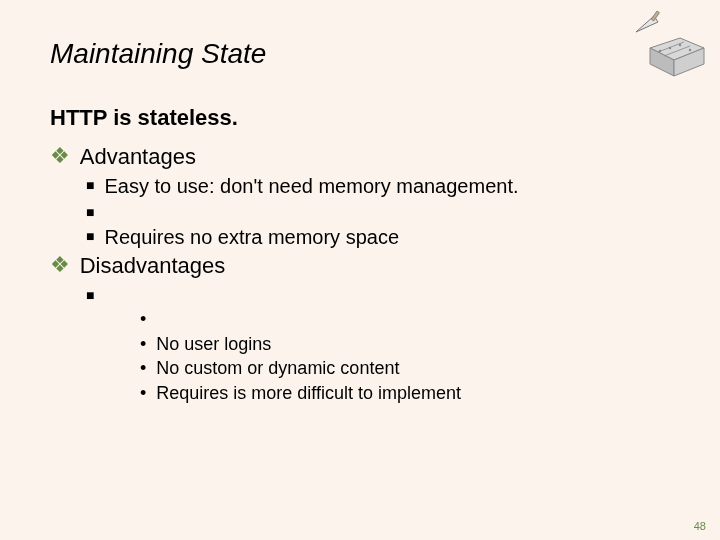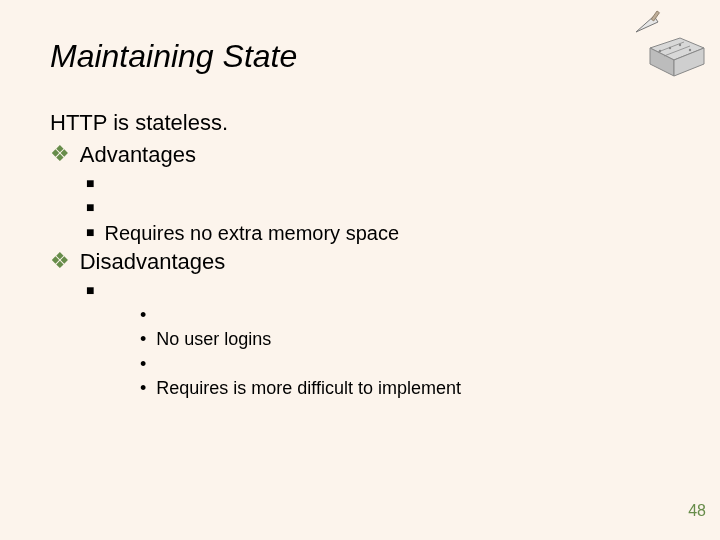--- a/index.html
+++ b/index.html
@@ -15,31 +15,32 @@
   }
   .slide {
     width: 720px;
     height: 540px;
     position: relative;
     box-sizing: border-box;
     padding: 28px 40px 0 50px;
   }
   .title {
     font-style: italic;
-    font-size: 32px;
+    font-size: 28px;
     font-weight: 400;
     margin: 10px 0 34px 0;
     color: #000;
   }
   .body-text {
     font-size: 22px;
     line-height: 1.25;
   }
   .statement {
-    margin-bottom: 4px;
+    margin-bottom: 11px;
+    font-weight: bold;
   }
   .lvl1 {
     display: flex;
     margin: 2px 0 4px 0;
   }
   .lvl1 .bullet {
     color: #678c4a;
     font-size: 22px;
     margin-right: 10px;
     line-height: 1.2;
@@ -70,23 +71,23 @@
   .lvl3 {
     display: flex;
     margin: 2px 0 2px 90px;
     font-size: 18px;
   }
   .lvl3 .bullet {
     margin-right: 10px;
   }
   .pagenum {
     position: absolute;
-    bottom: 20px;
+    bottom: 8px;
     right: 14px;
-    font-size: 16px;
+    font-size: 11px;
     color: #678c4a;
   }
   .decor {
     position: absolute;
     top: 8px;
     right: 14px;
     width: 90px;
     height: 70px;
   }
 </style>
@@ -121,20 +122,21 @@
 
     <div class="statement">HTTP is stateless.</div>
 
     <div class="lvl1">
       <span class="bullet">❖</span>
       <span>Advantages</span>
     </div>
 
     <div class="lvl2">
       <span class="bullet">■</span>
+      <span>Easy to use: don't need memory management.</span>
     </div>
     <div class="lvl2">
       <span class="bullet">■</span>
     </div>
     <div class="lvl2">
       <span class="bullet">■</span>
       <span>Requires no extra memory space</span>
     </div>
 
     <div class="lvl1">
@@ -148,20 +150,21 @@
 
     <div class="lvl3">
       <span class="bullet">•</span>
     </div>
     <div class="lvl3">
       <span class="bullet">•</span>
       <span>No user logins</span>
     </div>
     <div class="lvl3">
       <span class="bullet">•</span>
+      <span>No custom or dynamic content</span>
     </div>
     <div class="lvl3">
       <span class="bullet">•</span>
       <span>Requires is more difficult to implement</span>
     </div>
 
   </div>
 
   <div class="pagenum">48</div>
 </div>

